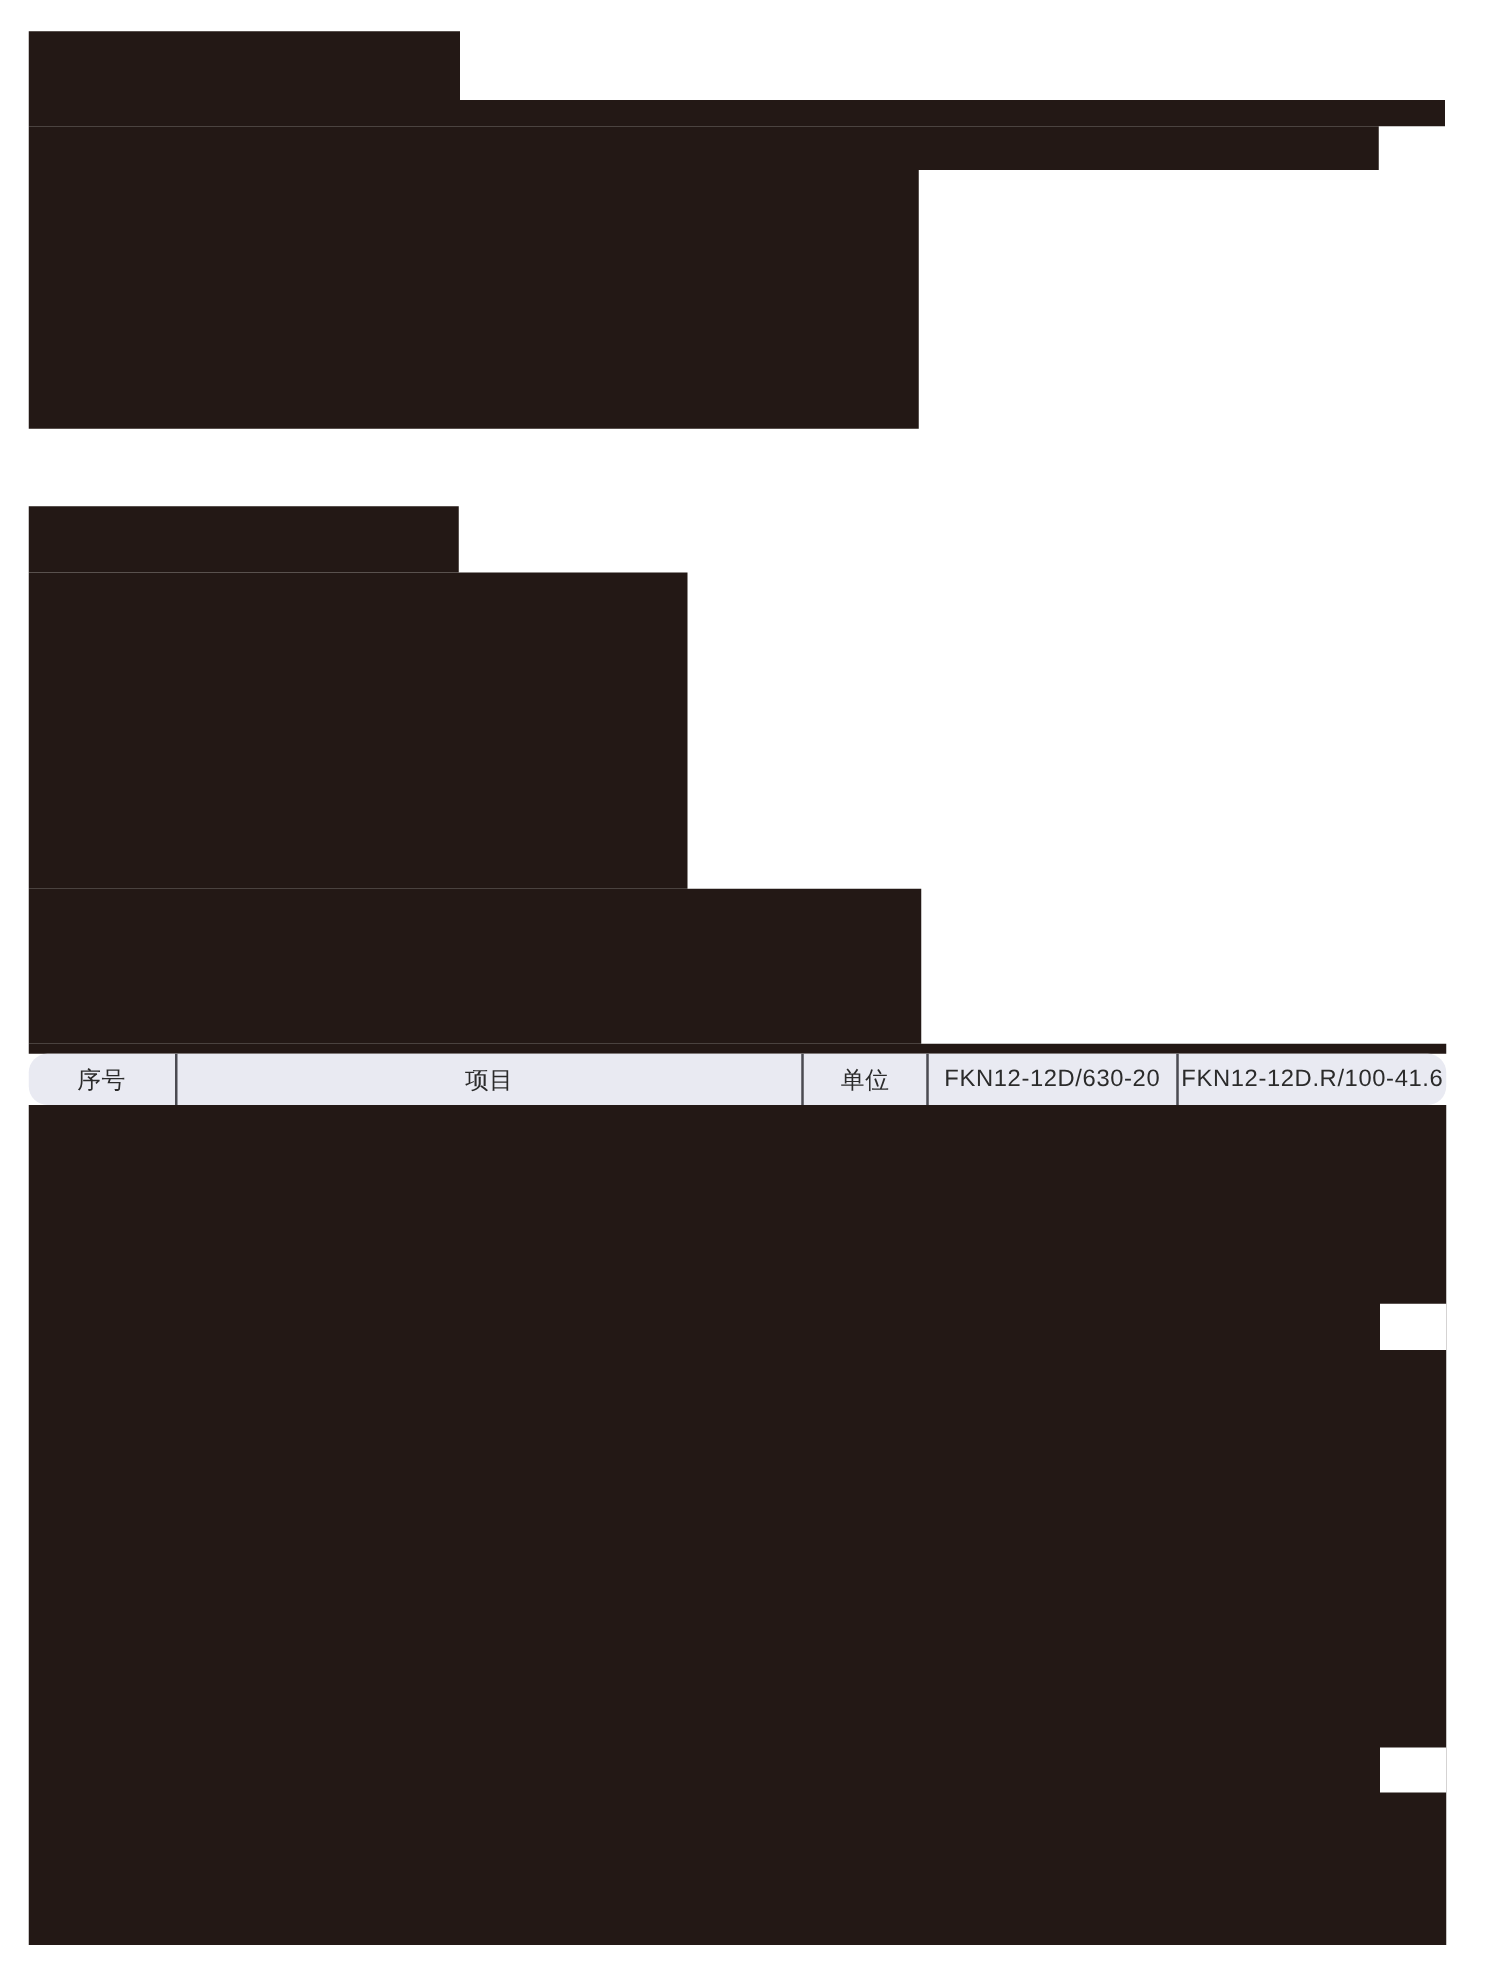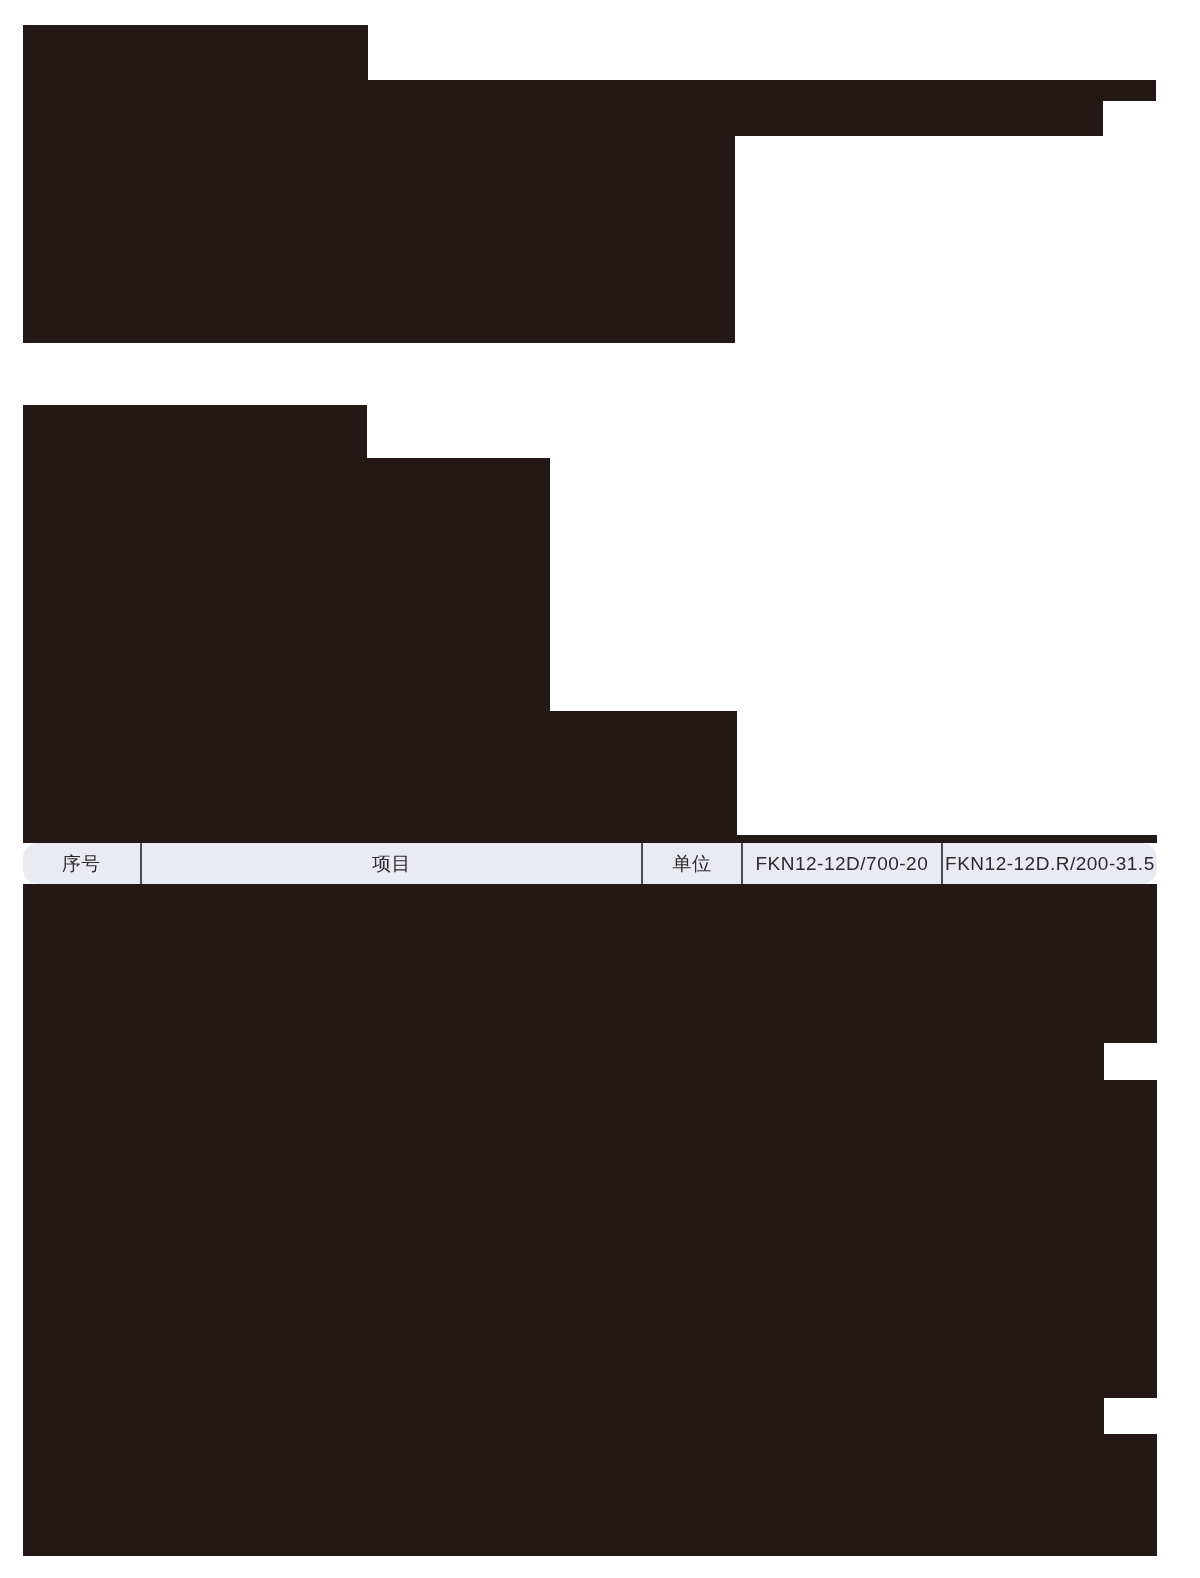--- a/index.html
+++ b/index.html
@@ -84,21 +84,21 @@
   <div class="redaction blk-b1"></div>
   <div class="redaction blk-b2"></div>
   <div class="redaction blk-b3"></div>
 
   <div class="table-top-border"></div>
 
   <div class="header-row">
     <div class="header-cell col-index">序号</div>
     <div class="header-cell col-item">项目</div>
     <div class="header-cell col-unit">单位</div>
-    <div class="header-cell col-m1">FKN12-12D/700-20</div>
-    <div class="header-cell col-m2">FKN12-12D.R/200-31.5</div>
+    <div class="header-cell col-m1">FKN12-12D/630-20</div>
+    <div class="header-cell col-m2">FKN12-12D.R/100-41.6</div>
   </div>
 
   <div class="redaction blk-body"></div>
   <div class="notch notch-1"></div>
   <div class="notch notch-2"></div>
 
 </div>
 
 </body></html>

